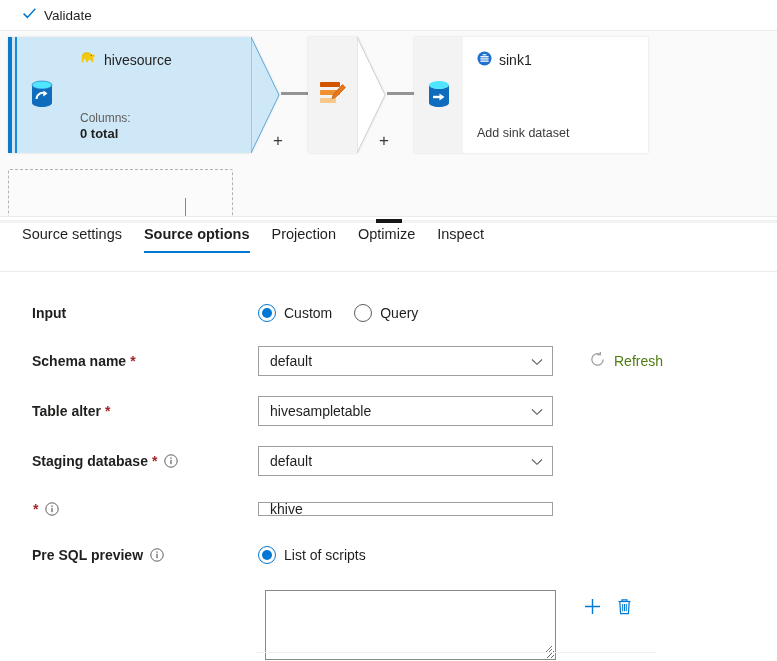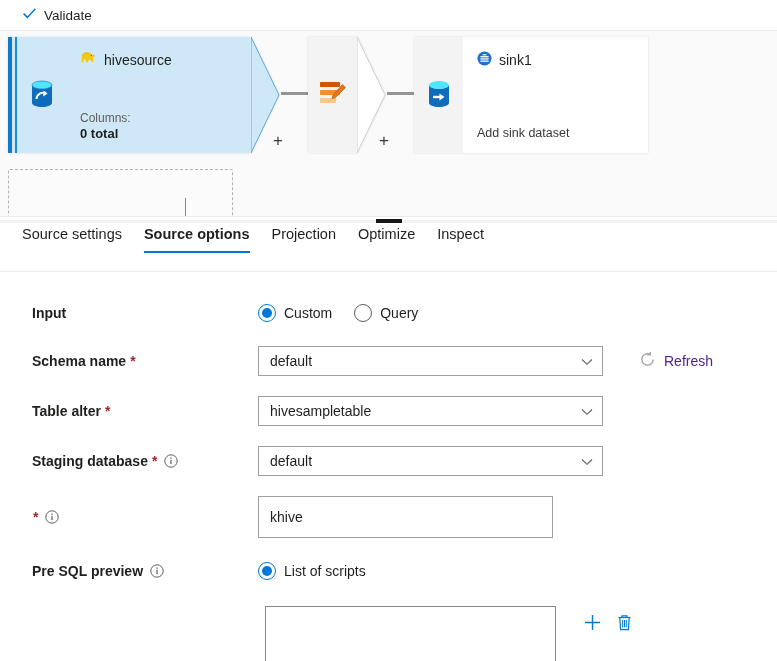--- a/index.html
+++ b/index.html
@@ -265,35 +265,35 @@
   .info-icon {
     display: inline-flex;
     margin-left: 4px;
     cursor: pointer;
     vertical-align: middle;
   }
 
   .field { display: flex; align-items: center; }
 
   .dropdown {
-    width: 345px;
+    width: 295px;
     height: 30px;
     border: 1px solid #a19f9d;
     background: #ffffff;
     display: flex;
     align-items: center;
     padding: 0 9px 0 11px;
     font-size: 14px;
     color: #201f1e;
     cursor: pointer;
     justify-content: space-between;
   }
   .textbox {
     width: 295px;
-    height: 42px;
+    height: 14px;
     border: 1px solid #a19f9d;
     background: #ffffff;
     display: flex;
     align-items: center;
     padding: 0 11px;
     font-size: 14px;
     color: #201f1e;
   }
 
   .radio-group { display: flex; align-items: center; gap: 22px; }
@@ -323,21 +323,21 @@
     width: 10px; height: 10px;
     border-radius: 50%;
     background: #0078d4;
   }
 
   .refresh-btn {
     display: flex;
     align-items: center;
     gap: 8px;
     margin-left: 36px;
-    color: #4c1d95;
+    color: #4d7c0f;
     font-size: 14px;
     cursor: default;
   }
 
   .scripts-row {
     display: flex;
     align-items: flex-start;
     margin-top: 22px;
     padding-left: 265px;
   }

